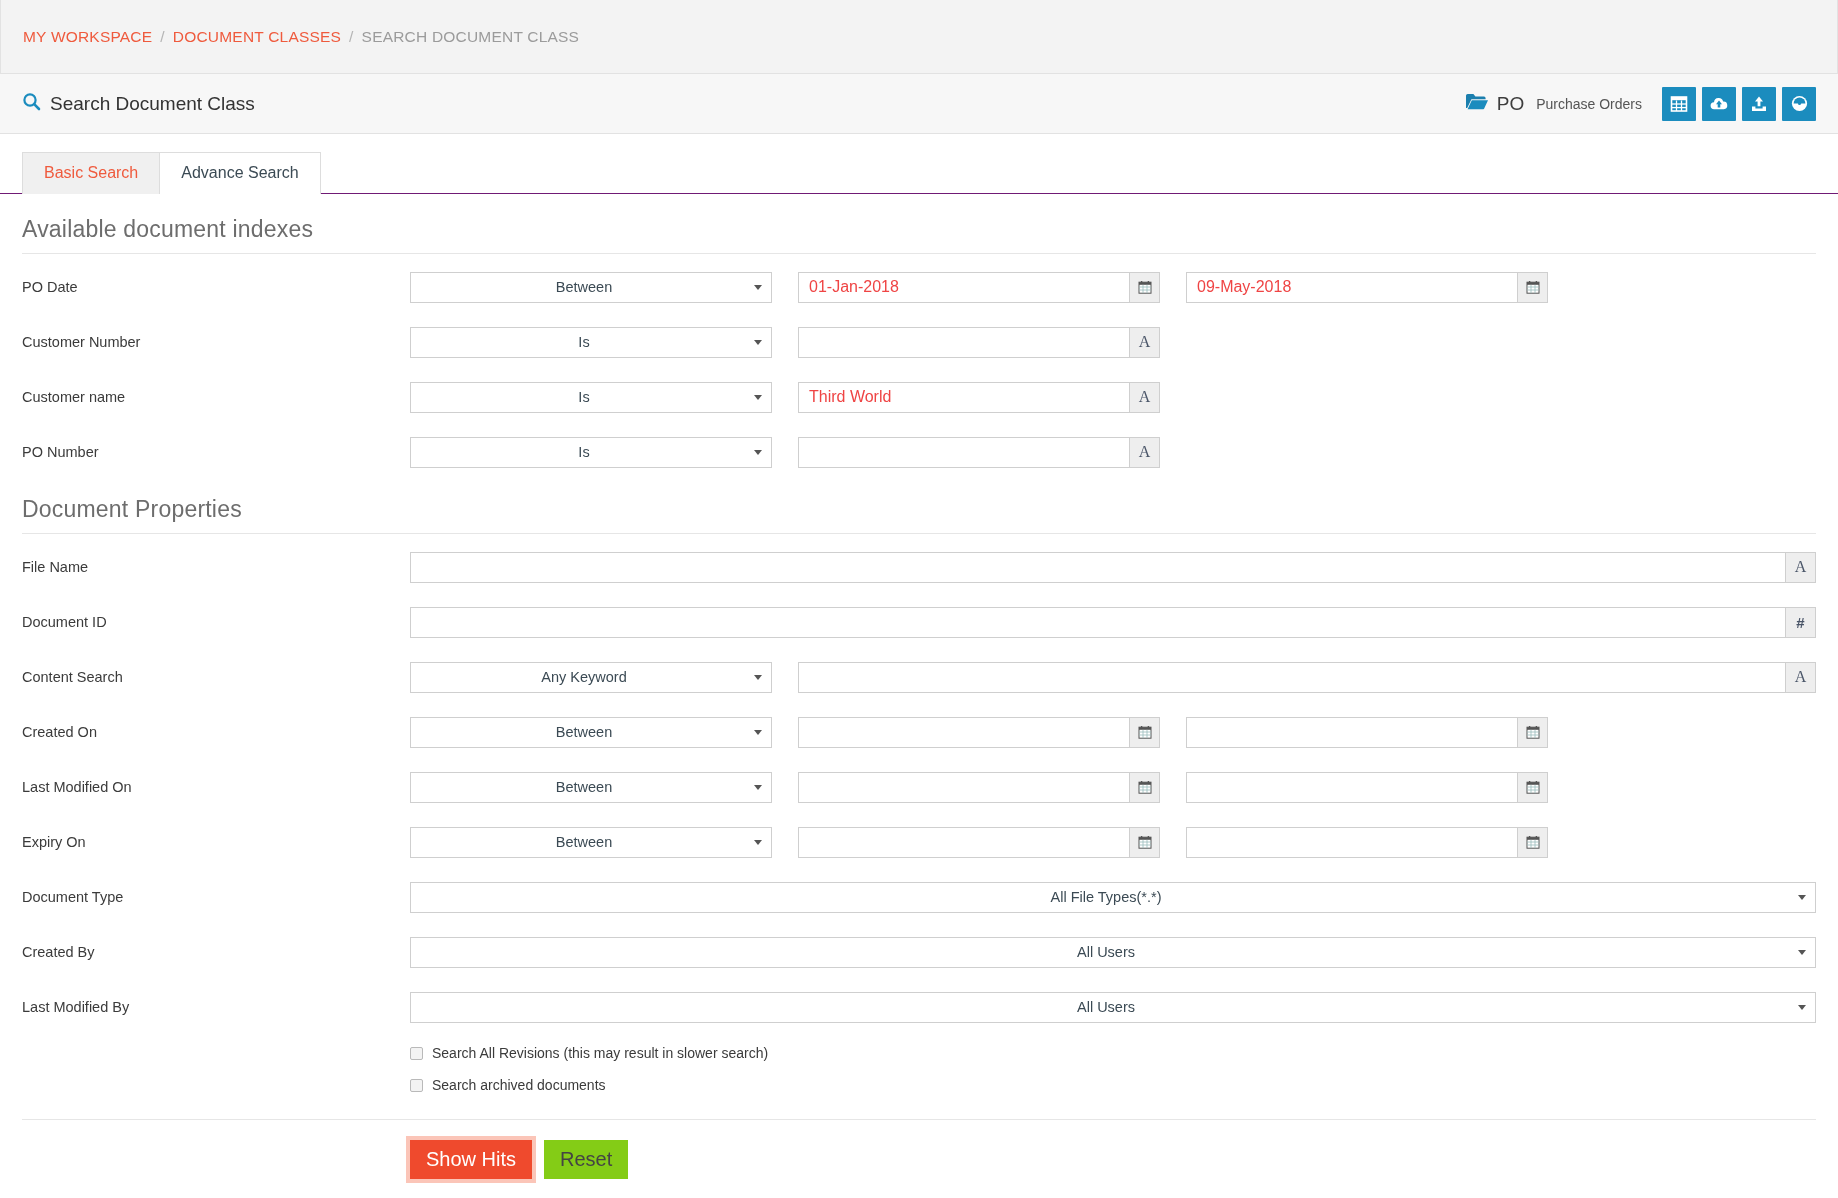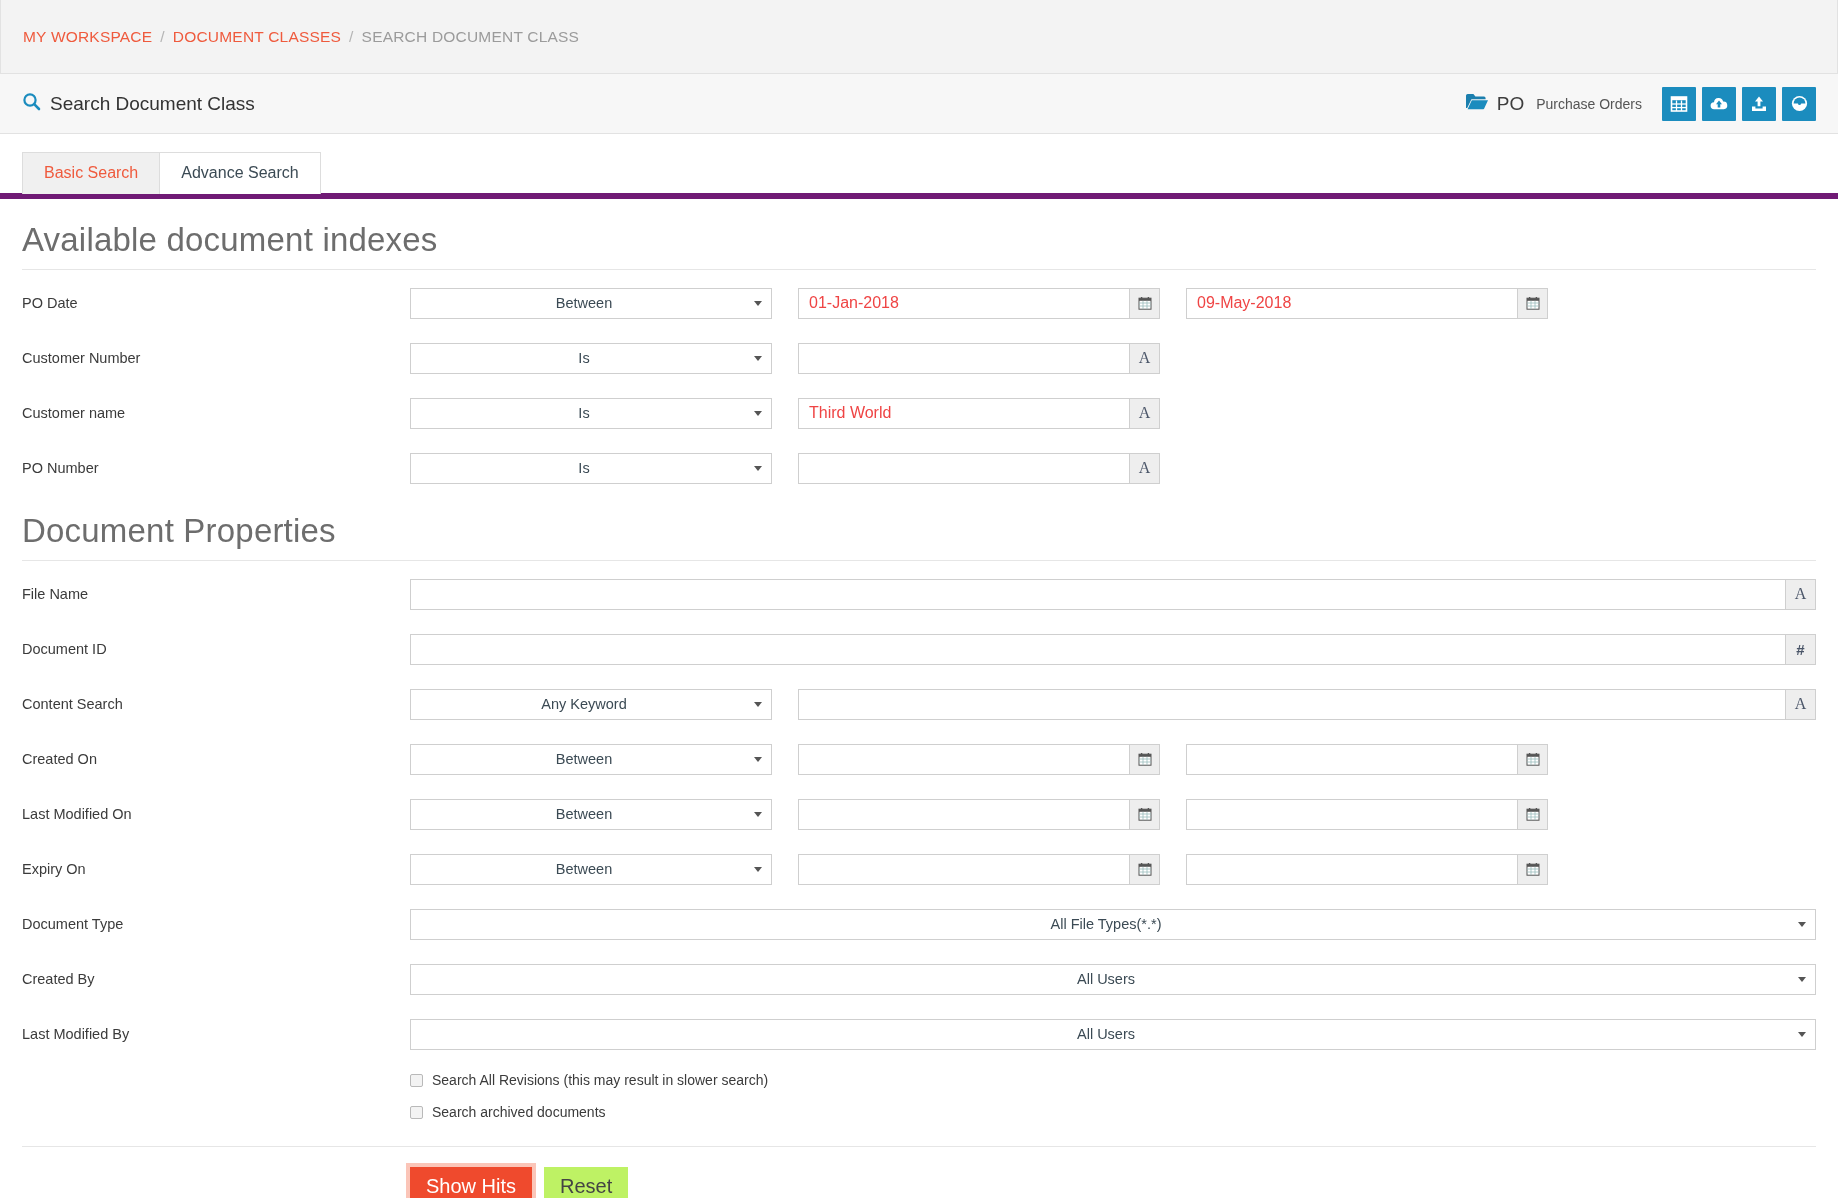--- a/index.html
+++ b/index.html
@@ -54,21 +54,21 @@
     margin-left: 6px;
     display: flex; align-items: center; justify-content: center;
     cursor: pointer;
     border-radius: 1px;
   }
   .hdr-btn svg { display:block; }
 
   
   .tabs-wrap {
     padding: 18px 22px 0 22px;
-    border-bottom: 6px solid #701a75;
+    border-bottom: 1px solid #701a75;
     display: flex; align-items: flex-end;
     background: #fff;
   }
   .tab {
     padding: 11px 21px 12px 21px;
     font-size: 16px;
     border: 1px solid #dddddd;
     border-bottom: none;
     background: #fff;
     color: #3b4a54;
@@ -78,21 +78,21 @@
   }
   .tab + .tab { margin-left: -1px; }
   .tab.active {
     background: #f0f0f0;
     color: #ef5a3d;
   }
 
   
   .content { padding: 0 22px; }
   .section-title {
-    font-size: 33px;
+    font-size: 23px;
     font-weight: 400;
     color: #6d6d6d;
     margin: 22px 0 10px 0;
     letter-spacing: .2px;
   }
   .section-rule { border-bottom: 1px solid #e6e6e6; }
 
   .row {
     display: flex; align-items: center;
     min-height: 44px;
@@ -190,21 +190,21 @@
     font-family: "Liberation Sans", sans-serif;
   }
   .btn-primary {
     background: #ef4a2d;
     color: #fff;
     outline: 4px solid #fbc5b8;
     outline-offset: 0;
     margin-right: 12px;
   }
   .btn-default {
-    background: #bef264;
+    background: #84cc16;
     color: #444;
   }
 </style>
 </head>
 <body>
 
 <div class="breadcrumb-bar">
   <span class="crumb-link">MY WORKSPACE</span>
   <span class="crumb-sep">/</span>
   <span class="crumb-link">DOCUMENT CLASSES</span>

